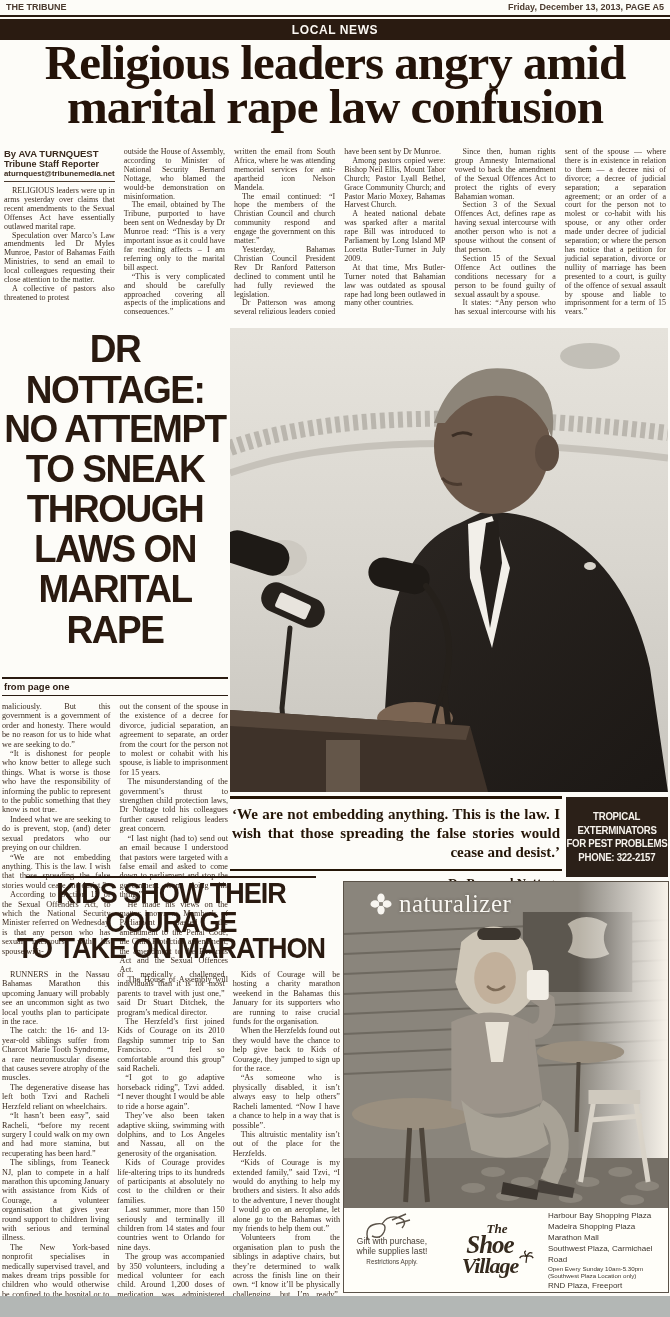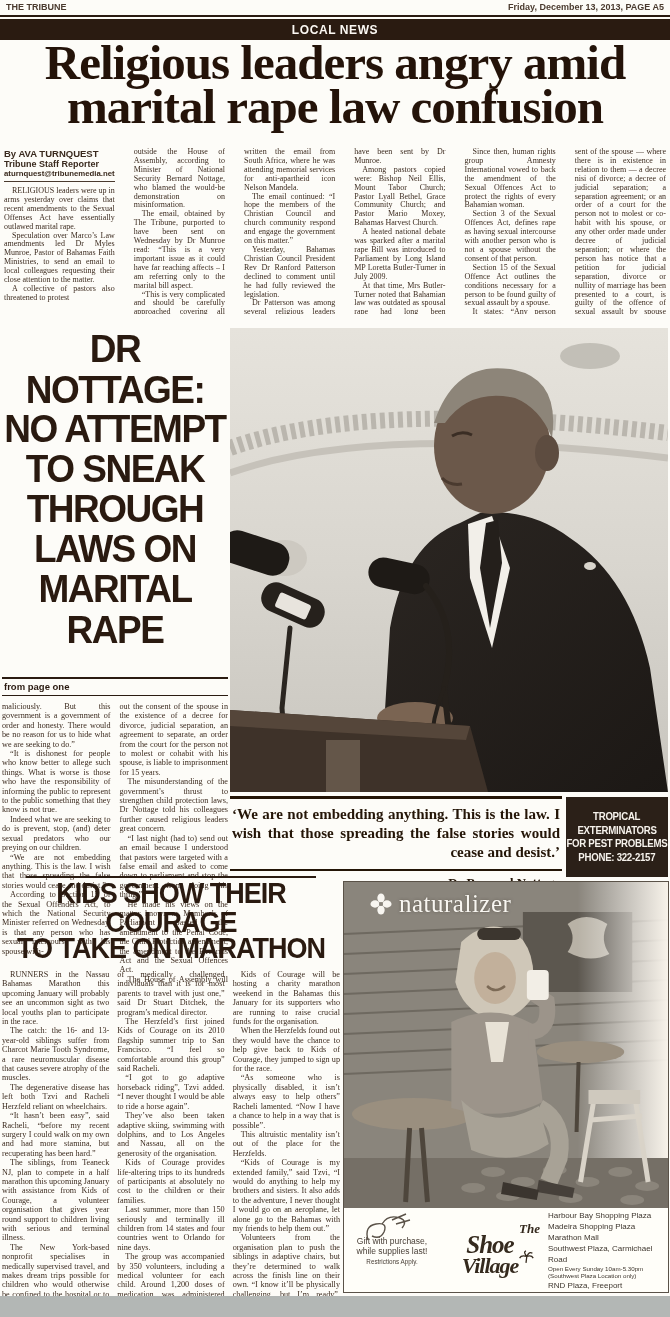--- a/index.html
+++ b/index.html
@@ -17,21 +17,21 @@
   .section-bar { position:absolute; top:19px; left:0; right:0; height:21px; background:#2a1b11;
     display:flex; align-items:center; justify-content:center; }
   .section-bar span { font-family:"Liberation Sans", sans-serif; font-weight:bold;
     font-size:12px; letter-spacing:.6px; color:#fbf8f3; }
   
   .main-headline { position:absolute; top:41px; left:0; right:0; text-align:center;
     font-family:"Liberation Serif", serif; font-weight:bold; color:#241309;
     font-size:49px; line-height:44px; letter-spacing:-1px; }
   
   .main-cols { position:absolute; top:148px; left:4px; width:662px; height:166px;
-    display:grid; grid-template-columns:repeat(6,1fr); column-gap:19px; overflow:hidden; }
+    display:grid; grid-template-columns:repeat(6,1fr); column-gap:9px; overflow:hidden; }
   .colp p { font-size:8px; line-height:8.9px; text-align:justify; text-indent:8px; margin:0; }
   .colp p:first-child { text-indent:8px; }
   .colp.cont p:first-child { text-indent:0; }
   .byline { font-family:"Liberation Sans", sans-serif; font-weight:bold; color:#3a2a1e; margin-bottom:5px; }
   .byline .b1 { font-size:9.5px; line-height:11px; }
   .byline .b2 { font-size:9px; line-height:10px; }
   .byline .b3 { font-size:7.8px; line-height:10px; border-bottom:1px solid #4a3a2e; padding-bottom:2px; }
   
   .sidebar { position:absolute; top:320px; left:2px; width:226px; height:558px; }
   .sb-head { margin-top:10px; text-align:center; font-family:"Liberation Sans", sans-serif;
@@ -77,21 +77,21 @@
   .ad-brand { position:absolute; top:8px; left:26px; display:flex; align-items:center; gap:7px; }
   .ad-brand .flower { width:22px; height:22px; }
   .ad-brand .name { font-family:"Liberation Serif", serif; color:#f8f6f1; font-size:25px;
     letter-spacing:.5px; text-shadow:0 0 3px rgba(60,50,40,.5); }
   .ad-info { position:relative; height:84px; background:#fffef9; display:flex; align-items:center; }
   .ad-offer { width:96px; text-align:center; font-family:"Liberation Sans", sans-serif; color:#4a4038; }
   .ad-offer .o1 { font-size:8.5px; line-height:10px; }
   .ad-offer .o2 { font-size:6.3px; margin-top:2px; }
   .shoe-logo { width:100px; text-align:center; font-family:"Liberation Serif", serif;
     font-style:italic; font-weight:bold; color:#352a1e; position:relative; }
-  .shoe-logo .t1 { font-size:13px; line-height:10px; text-align:right; padding-left:14px; }
+  .shoe-logo .t1 { font-size:13px; line-height:10px; text-align:center; padding-left:14px; }
   .shoe-logo .t2 { font-size:25px; line-height:22px; letter-spacing:-1px; }
   .shoe-logo .t3 { font-size:22px; line-height:20px; letter-spacing:-1px; }
   .ad-locs { flex:1; padding-left:8px; font-family:"Liberation Sans", sans-serif; color:#3e362e; }
   .ad-locs .loc { font-size:8px; line-height:11px; }
   .ad-locs .small { font-size:6.2px; line-height:7.5px; }
   .swirl { position:absolute; left:18px; top:4px; width:50px; height:34px; }
   
   .bottom-bar { position:absolute; top:1296px; left:0; right:0; height:21px; background:#b3b7b5; }
 </style>
 </head>

